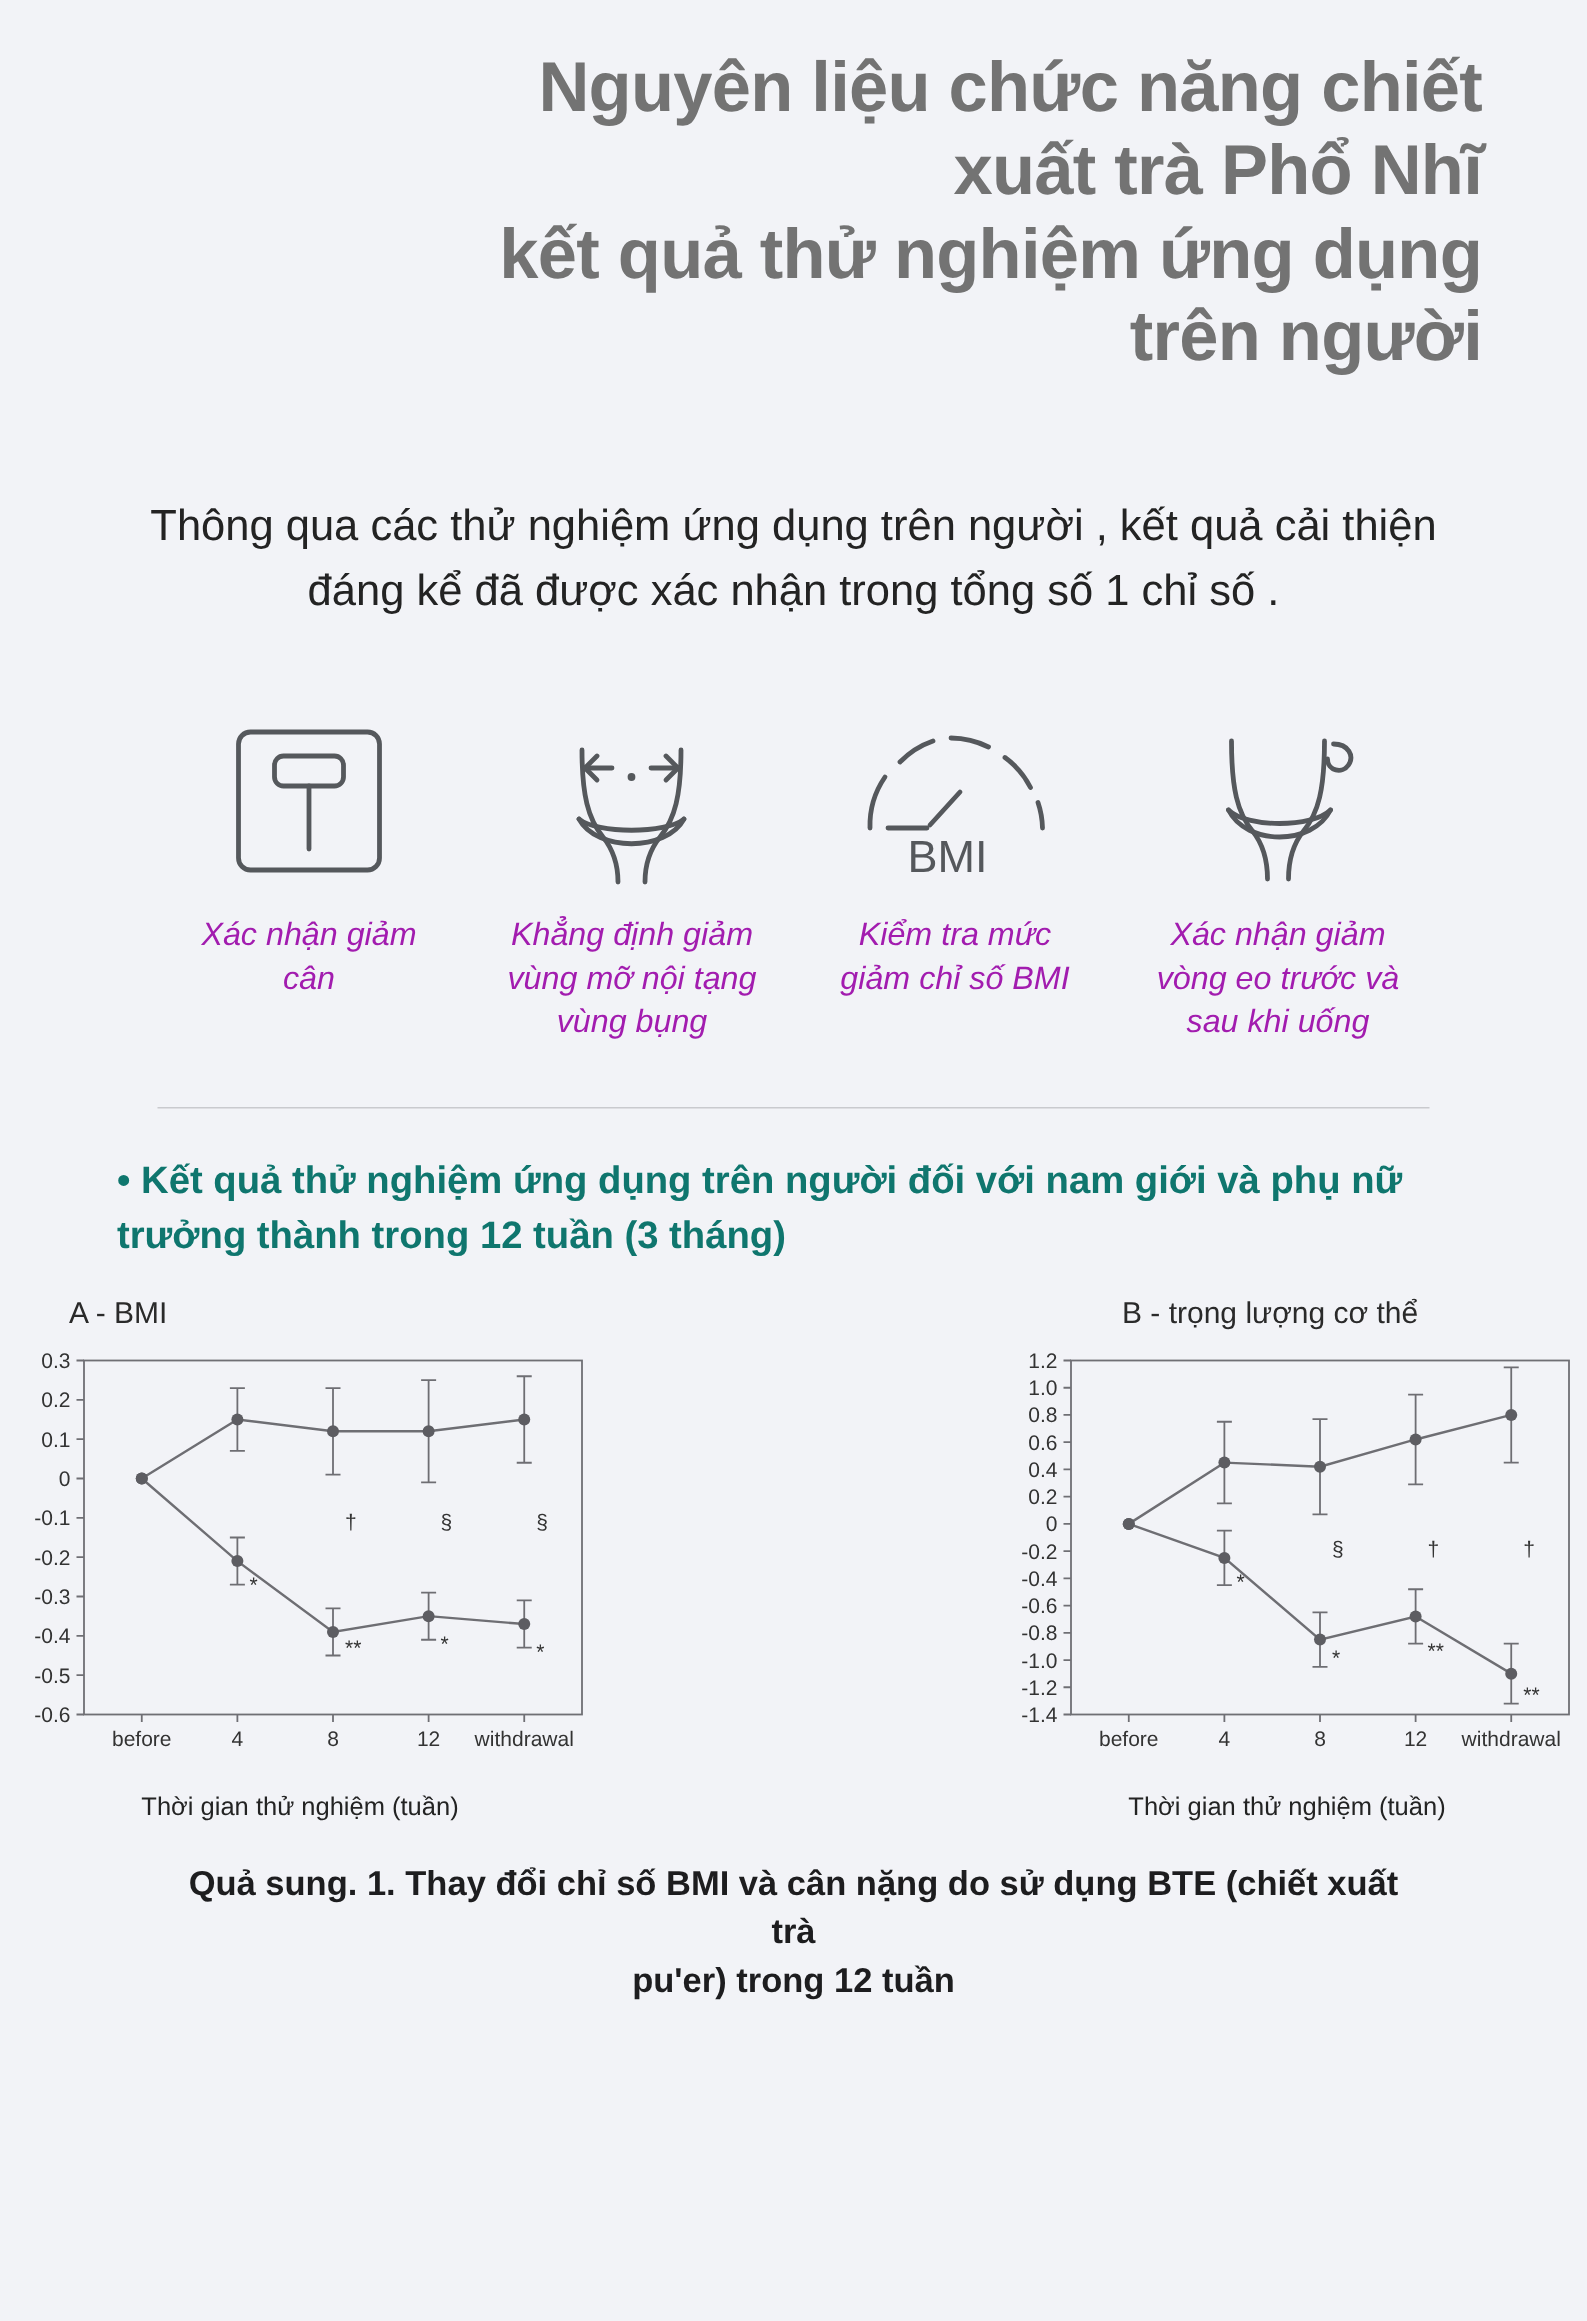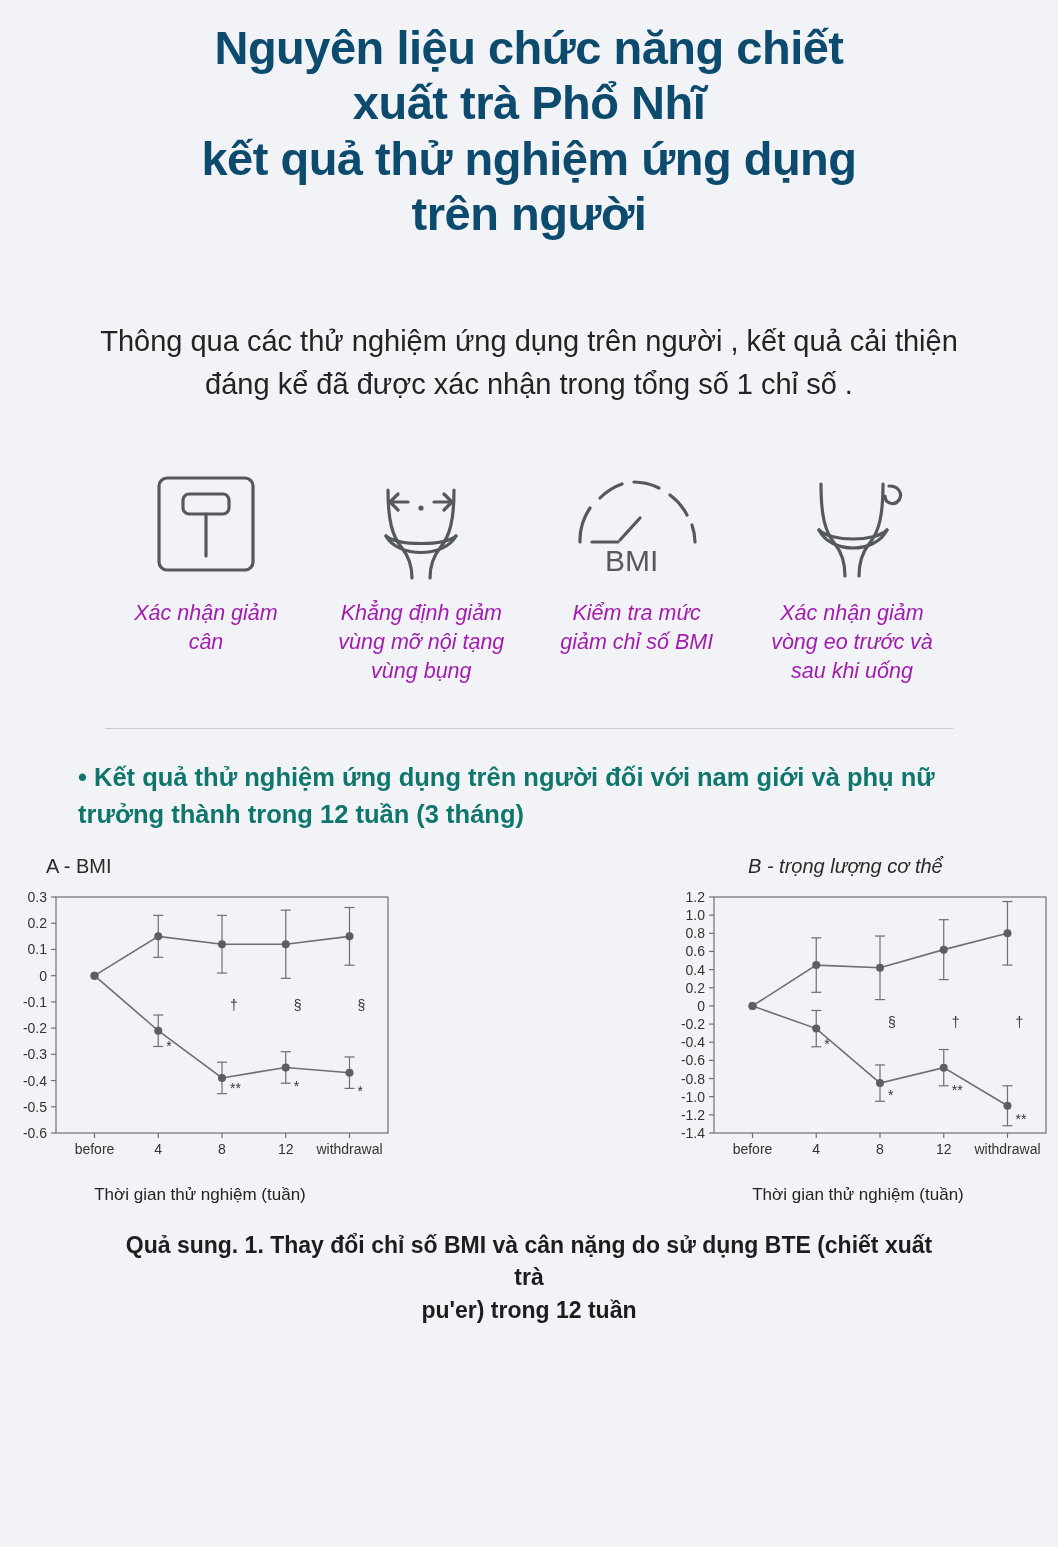--- a/index.html
+++ b/index.html
@@ -16,27 +16,27 @@
     position: relative;
   }
   .page {
     width: 1058px;
     height: 1547px;
     box-sizing: border-box;
     padding: 0;
     position: relative;
   }
   .title {
-    text-align: center;
+    text-align: right;
     font-size: 47px;
     line-height: 1.18;
     font-weight: bold;
     letter-spacing: -0.5px;
-    color: #0c4a6e;
-    padding: 20px 70px 0 70px;
+    color: #737373;
+    padding: 30px 70px 0 70px;
     margin: 0;
     white-space: pre-line;
   }
   .intro {
     text-align: center;
     font-size: 29px;
     line-height: 1.5;
     color: #232323;
     padding: 78px 95px 0 95px;
     margin: 0;
@@ -94,21 +94,20 @@
   }
   .chart-heading {
     font-size: 20px;
     color: #2a2a2a;
     align-self: flex-start;
     margin-left: 46px;
     margin-bottom: 7px;
   }
   .chart-heading.b {
     margin-left: 90px;
-    font-style: italic;
   }
   .chart-svg-wrap {
     width: 400px;
     height: 290px;
   }
   .chart-xlabel {
     margin-top: 10px;
     font-size: 17px;
     color: #232323;
   }

